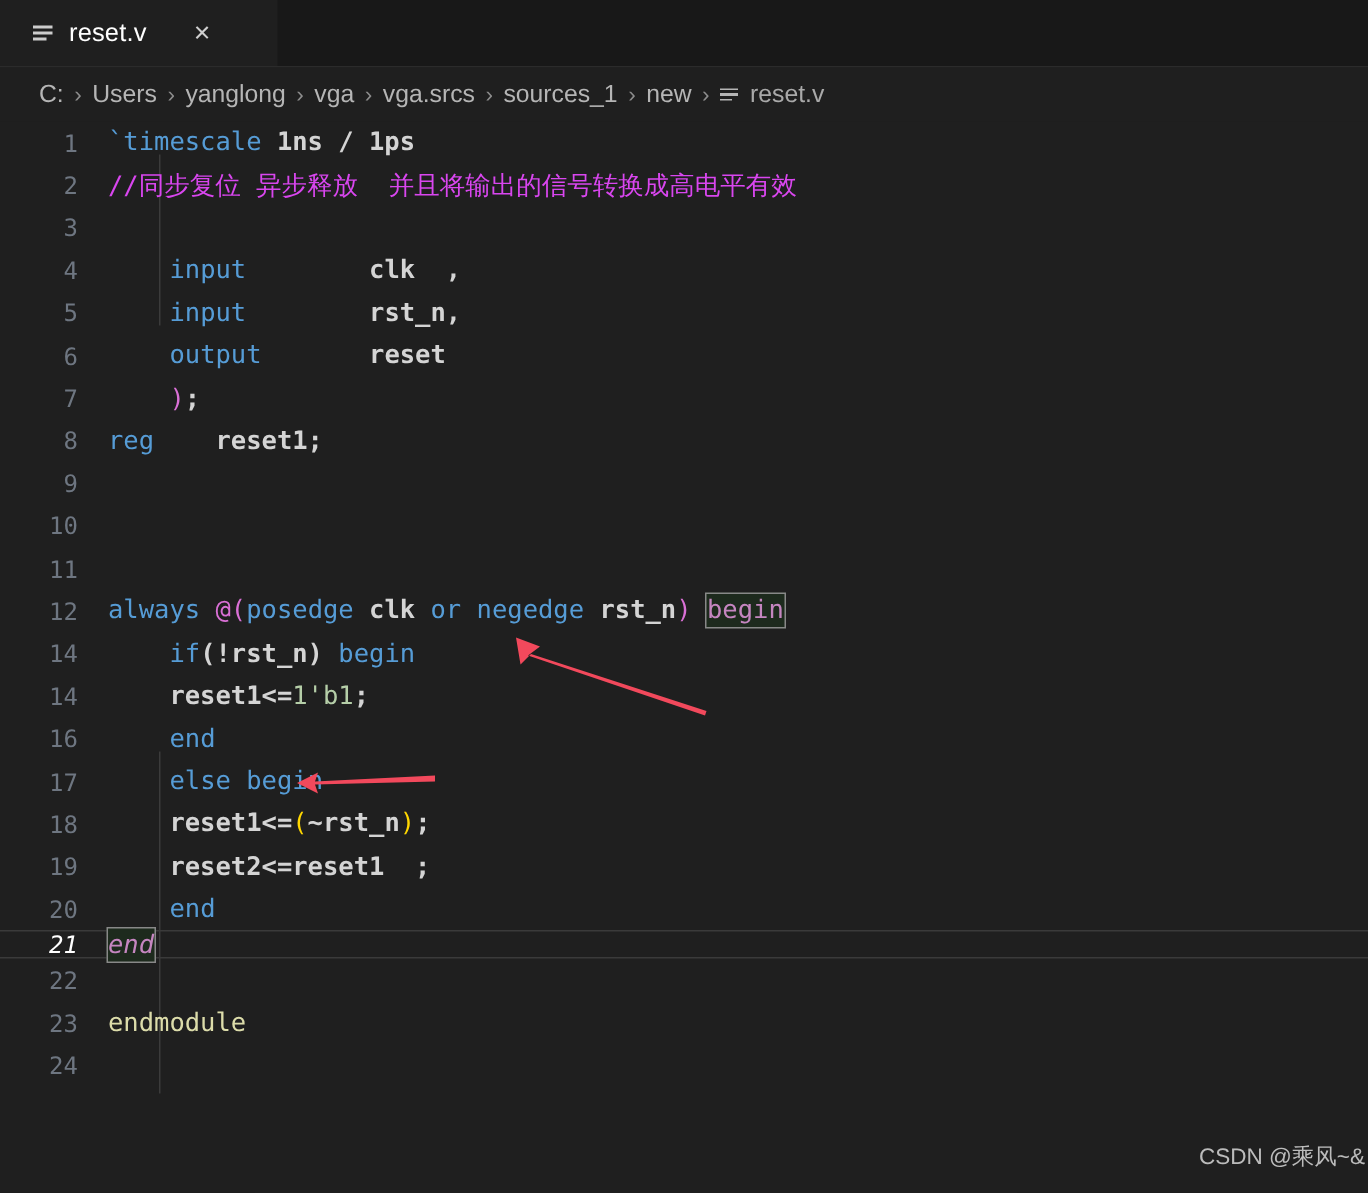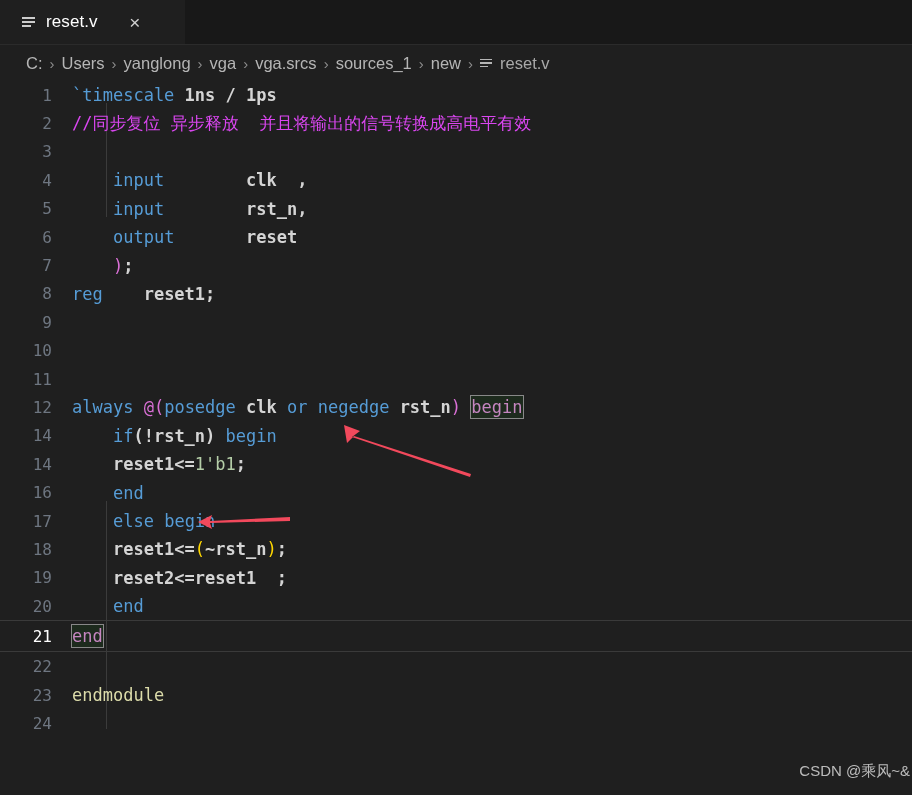--- a/index.html
+++ b/index.html
@@ -109,21 +109,22 @@
     padding-right:20px;
     color:#6e7681;
     font-family:"DejaVu Sans Mono", monospace;
     font-size:16px;
     user-select:none;
   }
   .code-line.active .lnum{ color:#ffffff; }
   .code-line.active{
     border-top:1px solid #3a3a3a;
     border-bottom:1px solid #3a3a3a;
-    height:32px;
+    height:19px;
+    font-style:italic;
   }
   .ctext{ position:relative; flex:1; }
 
   
   .iguide{
     position:absolute;
     left:106px;
     width:1px;
     background:#3b3b3b;
   }

